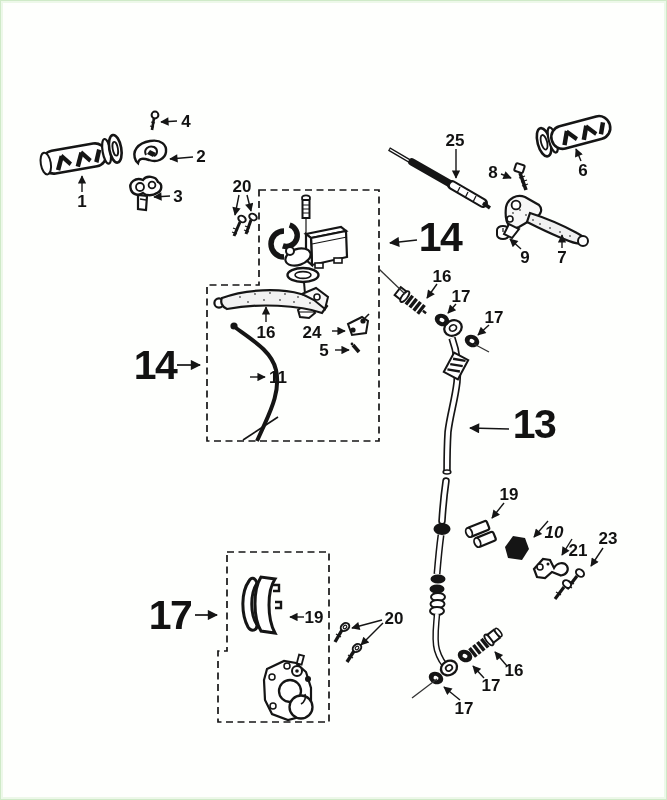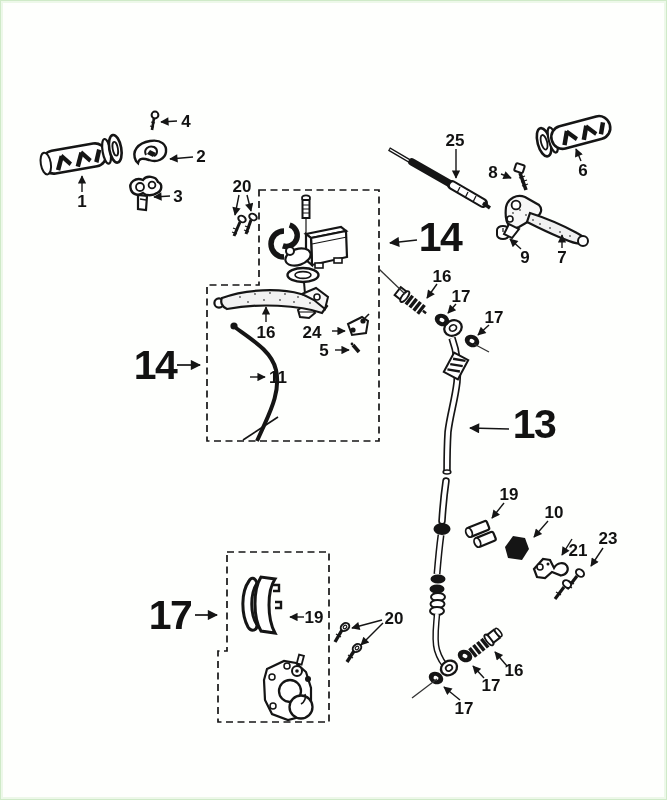--- a/index.html
+++ b/index.html
@@ -396,21 +396,21 @@
       <div class="callout" style="left: 525px; top: 257px;">9</div>
       <div class="callout" style="left: 562px; top: 257px;">7</div>
       <div class="callout" style="left: 442px; top: 276px;">16</div>
       <div class="callout" style="left: 461px; top: 296px;">17</div>
       <div class="callout" style="left: 494px; top: 317px;">17</div>
       <div class="callout" style="left: 312px; top: 332px;">24</div>
       <div class="callout" style="left: 324px; top: 350px;">5</div>
       <div class="callout" style="left: 266px; top: 332px;">16</div>
       <div class="callout" style="left: 238px; top: 377px; margin-left: 40px;">11</div>
       <div class="callout" style="left: 509px; top: 494px;">19</div>
-      <div class="callout" style="left: 554px; top: 512px;">10</div>
+      <div class="callout" style="left: 554px; top: 532px; font-style: italic;">10</div>
       <div class="callout" style="left: 578px; top: 530px; margin-top: 20px;">21</div>
       <div class="callout" style="left: 608px; top: 538px;">23</div>
       <div class="callout" style="left: 314px; top: 617px;">19</div>
       <div class="callout" style="left: 394px; top: 618px;">20</div>
       <div class="callout" style="left: 514px; top: 670px;">16</div>
       <div class="callout" style="left: 491px; top: 685px;">17</div>
       <div class="callout" style="left: 464px; top: 708px;">17</div>
       <div class="callout big" style="left: 440px; top: 237px;">14</div>
       <div class="callout big" style="left: 155px; top: 365px;">14</div>
       <div class="callout big" style="left: 534px; top: 424px;">13</div>

